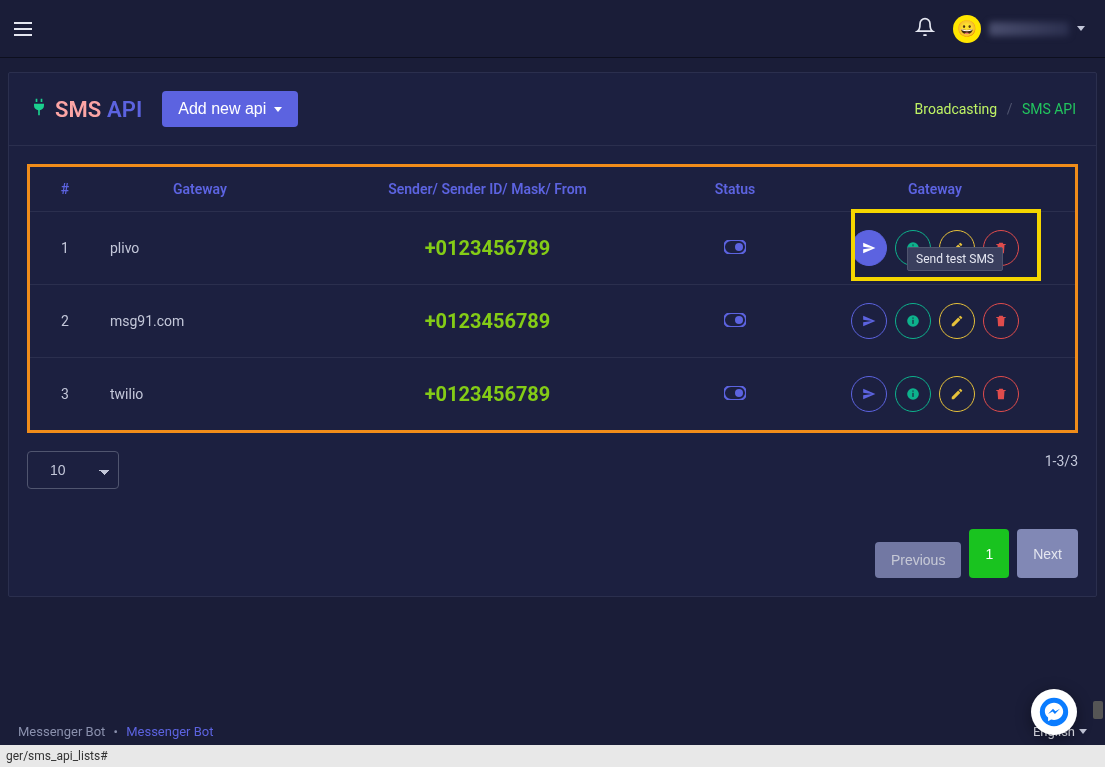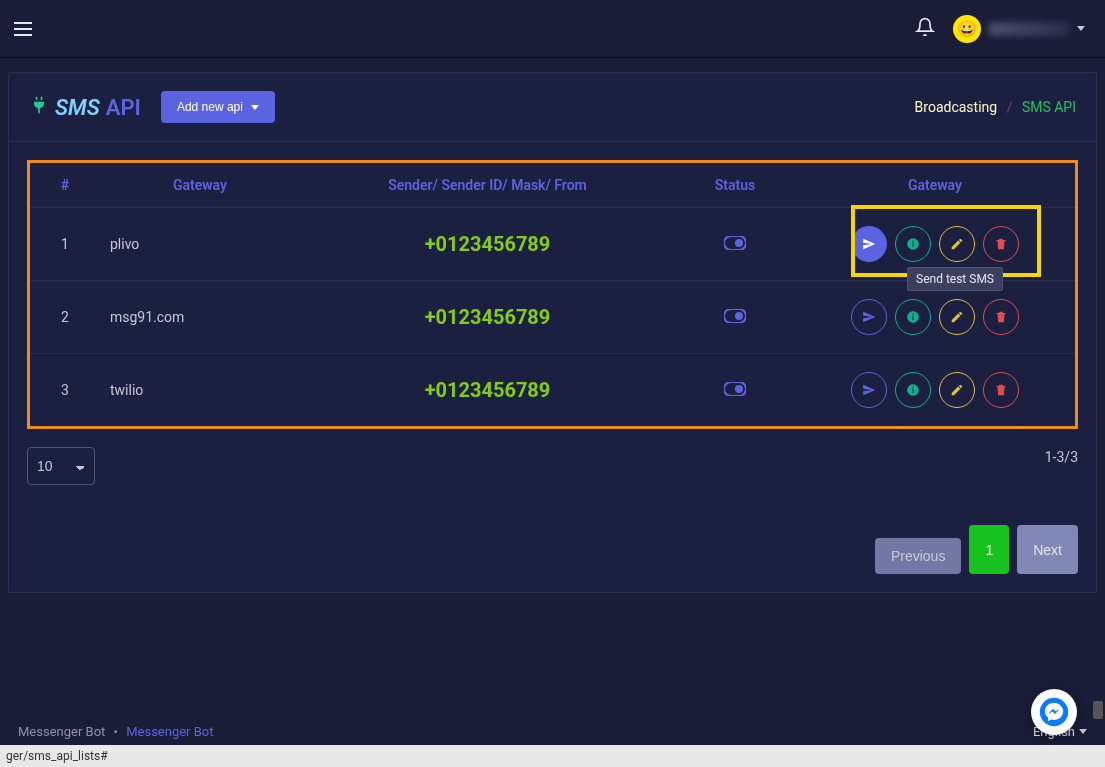--- a/index.html
+++ b/index.html
@@ -55,30 +55,30 @@
     background: #1c2040;
   }
   .page-head {
     display: flex; align-items: center; justify-content: space-between;
     padding: 18px 20px;
     border-bottom: 1px solid #2b2f4e;
   }
   .title-group { display:flex; align-items:center; gap: 20px; }
   .page-title { display:flex; align-items:center; gap:6px; font-size: 22px; font-weight:600; }
   .plug-icon { color:#1bd08e; font-size:20px;}
-  .sms-word { color:#7dd3fc;font-style:italic; }
+  .sms-word { color:#fca5a5; }
   .api-word { color:#5c63e0; }
   .btn-primary {
     background:#5c63e0; color:#fff; border:none; padding:9px 16px;
-    border-radius:4px; font-size:12px; display:flex; align-items:center; gap:8px;
+    border-radius:4px; font-size:16px; display:flex; align-items:center; gap:8px;
     cursor:pointer;
   }
   .btn-primary .caret-down { border-top-color:#fff; }
   .breadcrumb { font-size:14px; color:#8a90ad;}
-  .breadcrumb a { color:#fef9c3; text-decoration:none;padding-left:28px;}
+  .breadcrumb a { color:#bef264; text-decoration:none;padding-left:28px;}
   .breadcrumb .sep { color:#50556f; margin:0 6px;}
   .breadcrumb .cur { color:#22c55e;}
 
   
   .table-frame {
     margin: 18px;
     border: 3px solid #f08c1a;
     padding: 0;
   }
   table { width:100%; border-collapse:collapse; }
@@ -147,23 +147,23 @@
     white-space:nowrap;
   }
 
   
   .below-table {
     display:flex; justify-content:space-between; align-items:flex-start;
     margin: 6px 18px 18px 18px;
   }
   .page-size-select {
     background:#1c2040; color:#c3c7d9; border:1px solid #50556f;
-    padding:10px 9px; border-radius:4px; font-size:14px;
+    padding:10px 22px; border-radius:4px; font-size:14px;
     appearance:none; -webkit-appearance:none;
-    width:68px;
+    width:92px;
     background-image: linear-gradient(45deg, transparent 50%, #c3c7d9 50%), linear-gradient(135deg, #c3c7d9 50%, transparent 50%);
     background-position: right 14px top 18px, right 9px top 18px;
     background-size: 5px 5px, 5px 5px;
     background-repeat: no-repeat;
   }
   .range-text { color:#c3c7d9; font-size:14px; margin-top:2px;}
 
   .pager {
     display:flex; gap:8px; justify-content:flex-end;
     margin: 40px 18px 18px 18px;
@@ -384,21 +384,21 @@
                   </svg>
               </button>
             </div>
           </td>
         </tr>
       </tbody>
     </table>
 
     <div class="yellow-box" style="top:42px; right:34px; width:190px; height:72px;"></div>
 
-    <div class="tooltip" style="top:104px; right:72px;">Send test SMS</div>
+    <div class="tooltip" style="top:80px; right:72px;">Send test SMS</div>
   </div>
 
   <div class="below-table">
     <select class="page-size-select">
       <option>10</option>
     </select>
     <div class="range-text">1-3/3</div>
   </div>
 
   <div class="pager">

